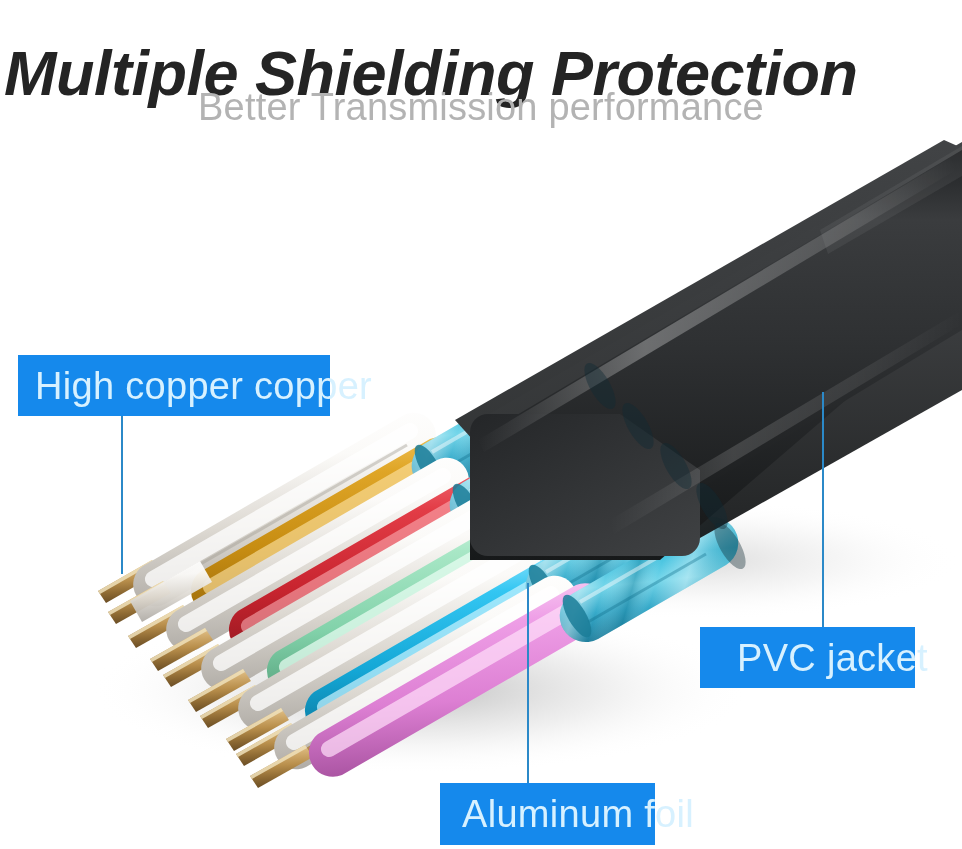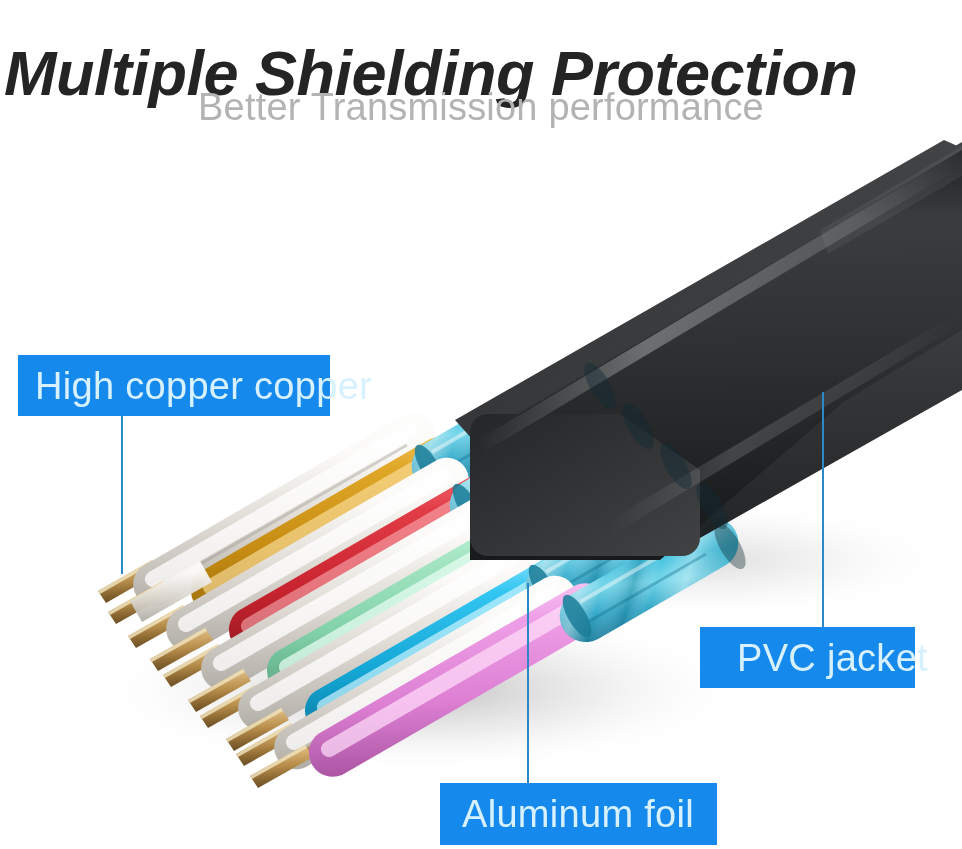--- a/index.html
+++ b/index.html
@@ -77,21 +77,21 @@
     width: 312px; height: 61px;
     padding-left: 17px;
   }
   #badge-pvc {
     left: 700px; top: 627px;
     width: 215px; height: 61px;
     padding-left: 37px;
   }
   #badge-foil {
     left: 440px; top: 783px;
-    width: 277px; height: 62px;
+    width: 215px; height: 62px;
     padding-left: 22px;
   }
 
   
   .leader {
     position: absolute;
     background: #2b89c8;
     width: 2px;
   }
   #leader-copper { left: 121px; top: 412px; height: 162px; }

